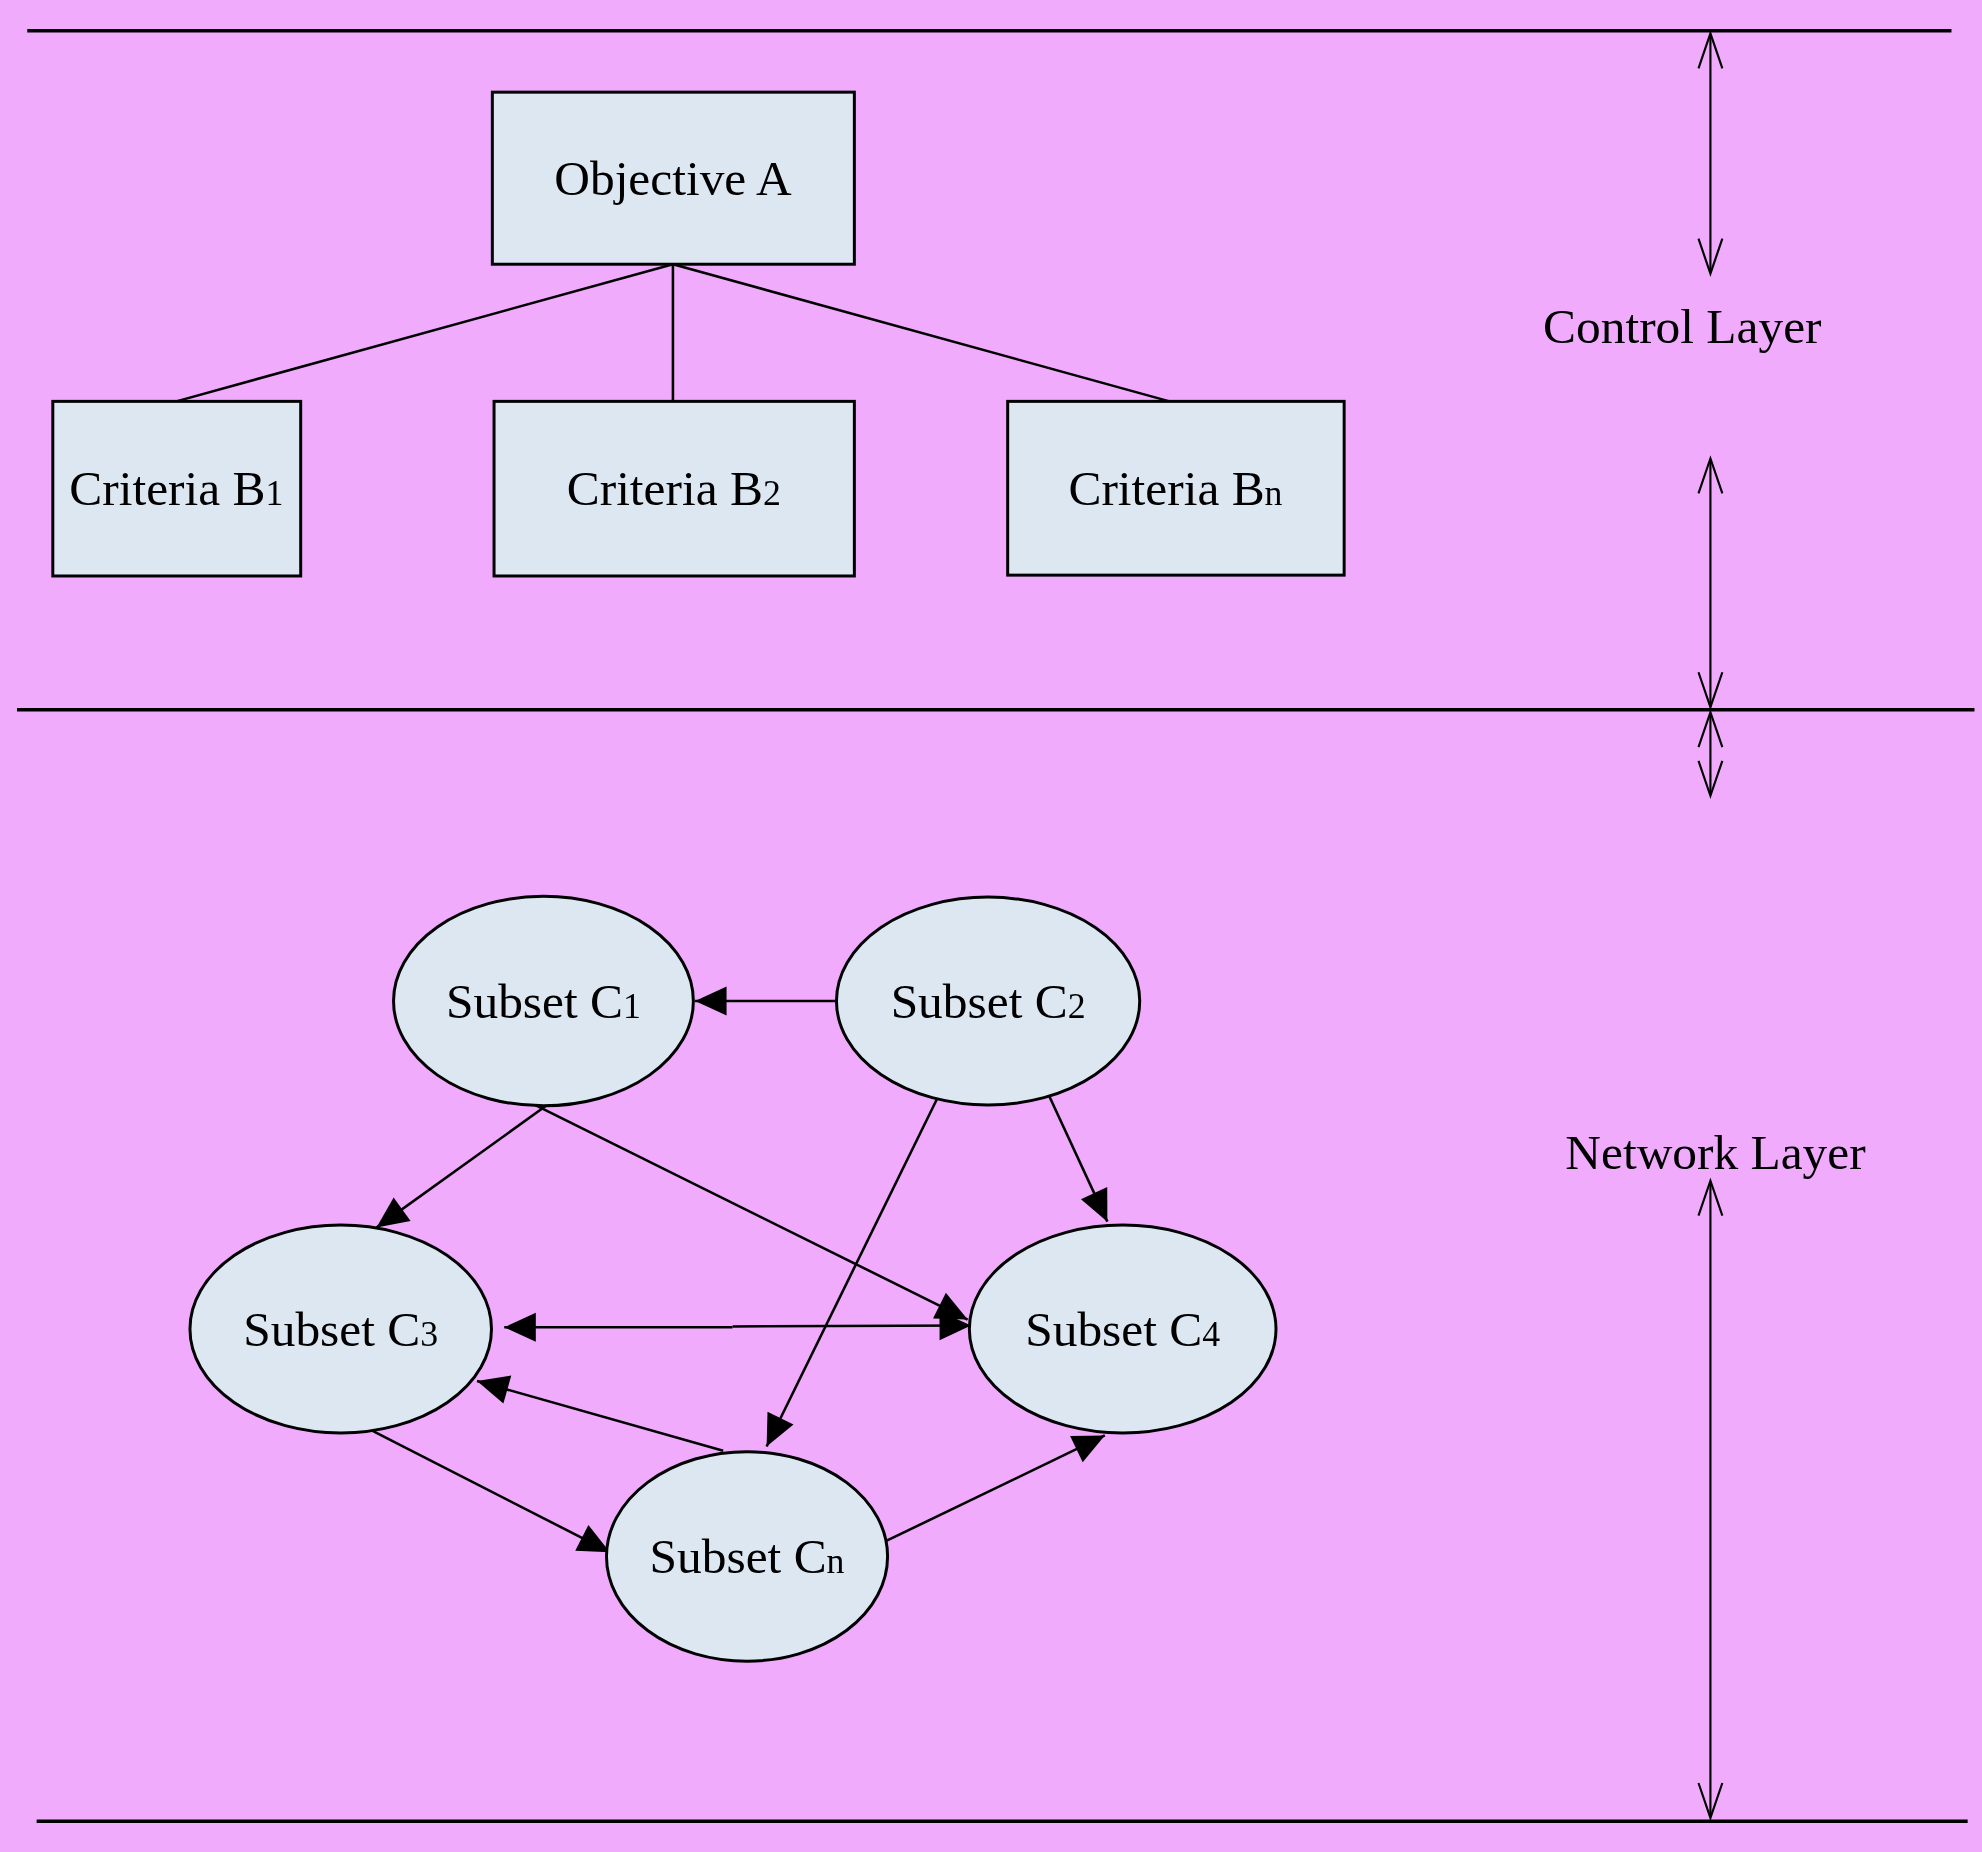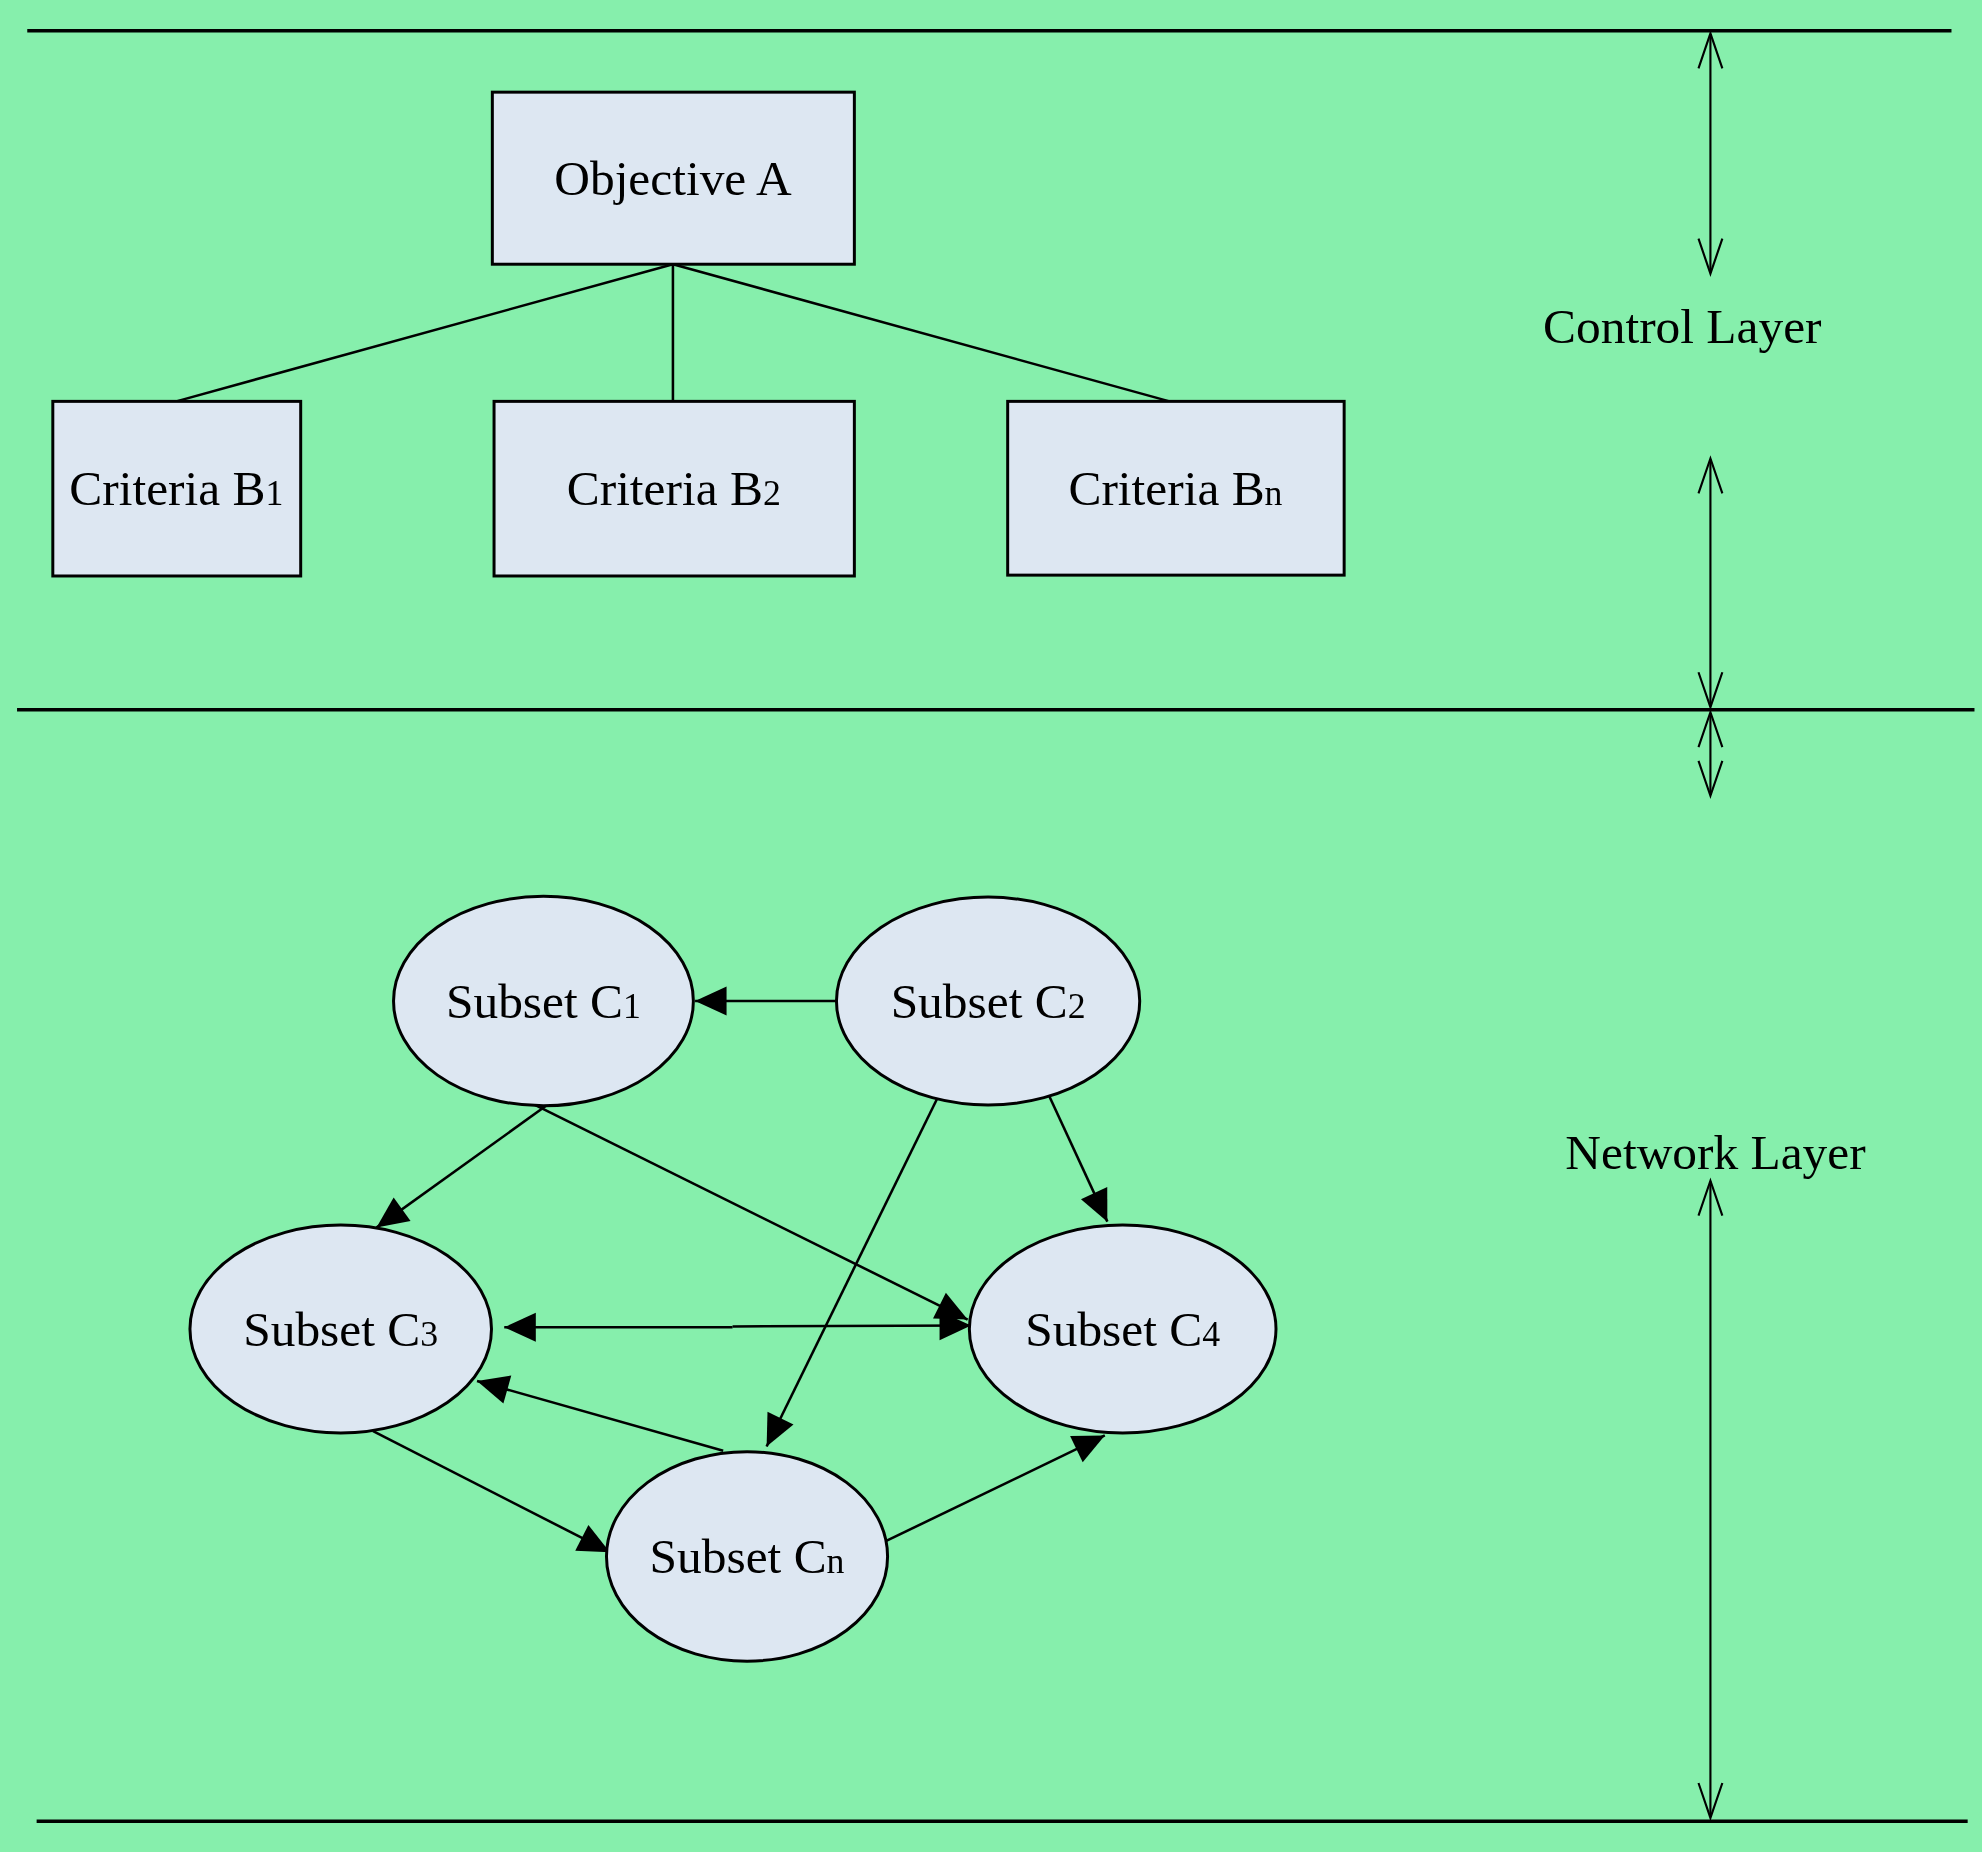--- a/index.html
+++ b/index.html
@@ -1,16 +1,16 @@
 <!DOCTYPE html>
 <html style="font-size:13.6px"><head>
 <meta charset="utf-8">
 <style>
   html,body{margin:0;padding:0;background:#ffffff;}
-  .stage{position:relative;width:1983px;height:1853px;background:#86efac;overflow:hidden;}
+  .stage{position:relative;width:1983px;height:1853px;background:#f0abfc;overflow:hidden;}
   svg{display:block;}
   text{font-family:"Liberation Serif","DejaVu Serif",serif;fill:#000000;}
   .node-label{font-size:58px;}
   .sub{font-size:42px;}
   .layer-label{font-size:58px;}
 </style>
 </head>
 <body>
 
 <div class="stage">

